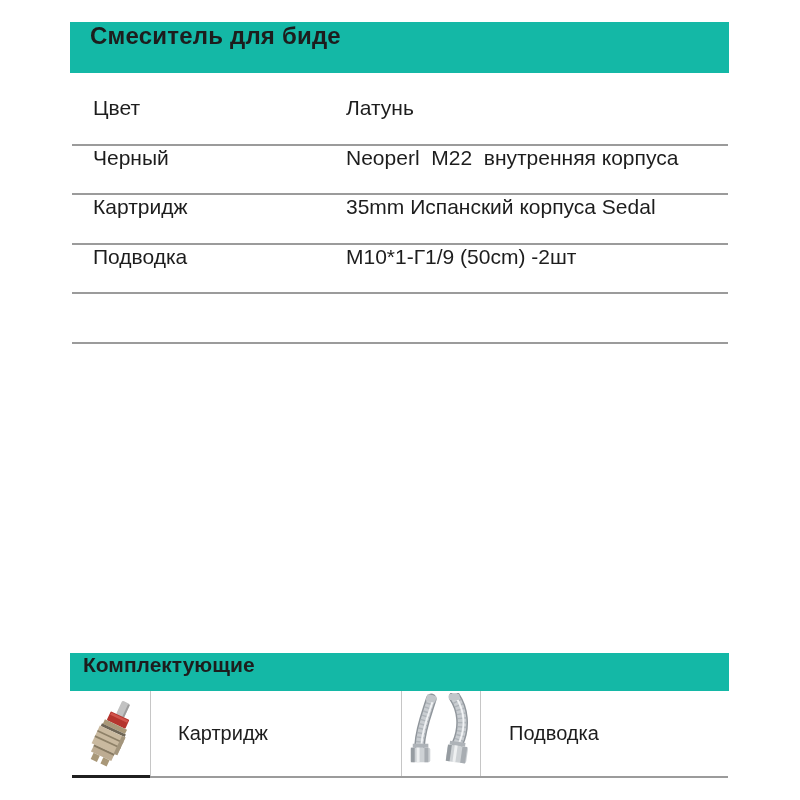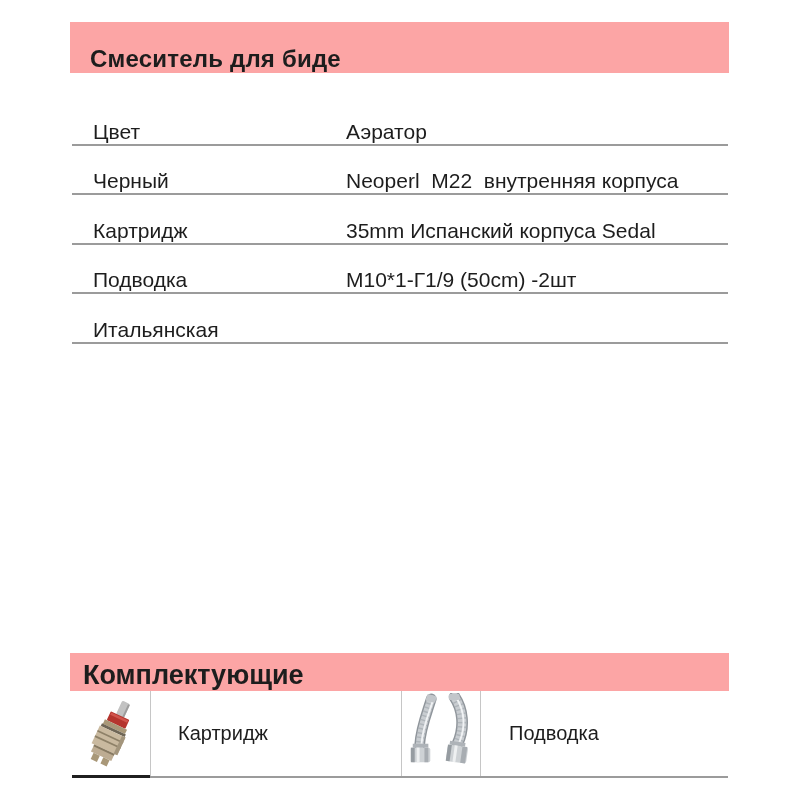--- a/index.html
+++ b/index.html
@@ -1,27 +1,27 @@
 <!DOCTYPE html>
 <html><head>
 <meta charset="utf-8">
 <style>
   html,body{margin:0;padding:0;background:#ffffff;}
   .page{position:relative;width:800px;height:800px;background:#ffffff;
         font-family:"Liberation Sans",sans-serif;color:#1d1d1d;overflow:hidden;}
 
-  .bar{position:absolute;left:70px;width:659px;background:#fca5a5;
-       display:flex;align-items:flex-end;}
+  .bar{position:absolute;left:70px;width:659px;background:#14b8a6;
+       display:flex;align-items:flex-start;}
   .title-bar{top:22px;height:51px;padding-left:20px;box-sizing:border-box;}
   .title-bar span{font-size:24px;font-weight:bold;letter-spacing:.2px;}
   .comp-bar{top:653px;height:38px;padding-left:13px;box-sizing:border-box;}
-  .comp-bar span{font-size:27px;font-weight:bold;}
+  .comp-bar span{font-size:21px;font-weight:bold;}
 
   .spec-table{position:absolute;left:72px;top:96px;width:656px;}
-  .spec-row{display:flex;align-items:flex-end;height:49.5px;box-sizing:border-box;
+  .spec-row{display:flex;align-items:flex-start;height:49.5px;box-sizing:border-box;
             border-bottom:2px solid #9b9b9b;padding-left:21px;}
   .spec-label{width:253px;flex:0 0 253px;font-size:21px;white-space:pre-wrap;}
   .spec-value{flex:1;font-size:21px;white-space:pre-wrap;}
 
   .comp-row{position:absolute;left:72px;top:691px;width:656px;height:87px;
             display:flex;box-sizing:border-box;border-bottom:2px solid #9b9b9b;}
   .comp-cell{box-sizing:border-box;height:100%;display:flex;align-items:center;}
   .cell-img1{width:78px;justify-content:center;}
   .cell-txt1{width:251px;border-left:1px solid #c6c6c6;padding-left:27px;}
   .cell-img2{width:79px;border-left:1px solid #c6c6c6;justify-content:center;}
@@ -35,36 +35,35 @@
 
 <div class="page">
 
   <div class="bar title-bar">
     <span>Смеситель для биде</span>
   </div>
 
   <div class="spec-table">
     <div class="spec-row">
       <span class="spec-label">Цвет</span>
-      <span class="spec-value">Аэратор</span>
+      <span class="spec-value">Латунь</span>
     </div>
     <div class="spec-row">
       <span class="spec-label">Черный</span>
       <span class="spec-value">Neoperl  M22  внутренняя корпуса</span>
     </div>
     <div class="spec-row">
       <span class="spec-label">Картридж</span>
       <span class="spec-value">35mm Испанский корпуса Sedal</span>
     </div>
     <div class="spec-row">
       <span class="spec-label">Подводка</span>
       <span class="spec-value">M10*1-Г1/9 (50cm) -2шт</span>
     </div>
     <div class="spec-row">
-      <span class="spec-value">Итальянская</span>
     </div>
   </div>
 
   <div class="bar comp-bar">
     <span>Комплектующие</span>
   </div>
 
   <div class="comp-row">
 
     <div class="comp-cell cell-img1">

